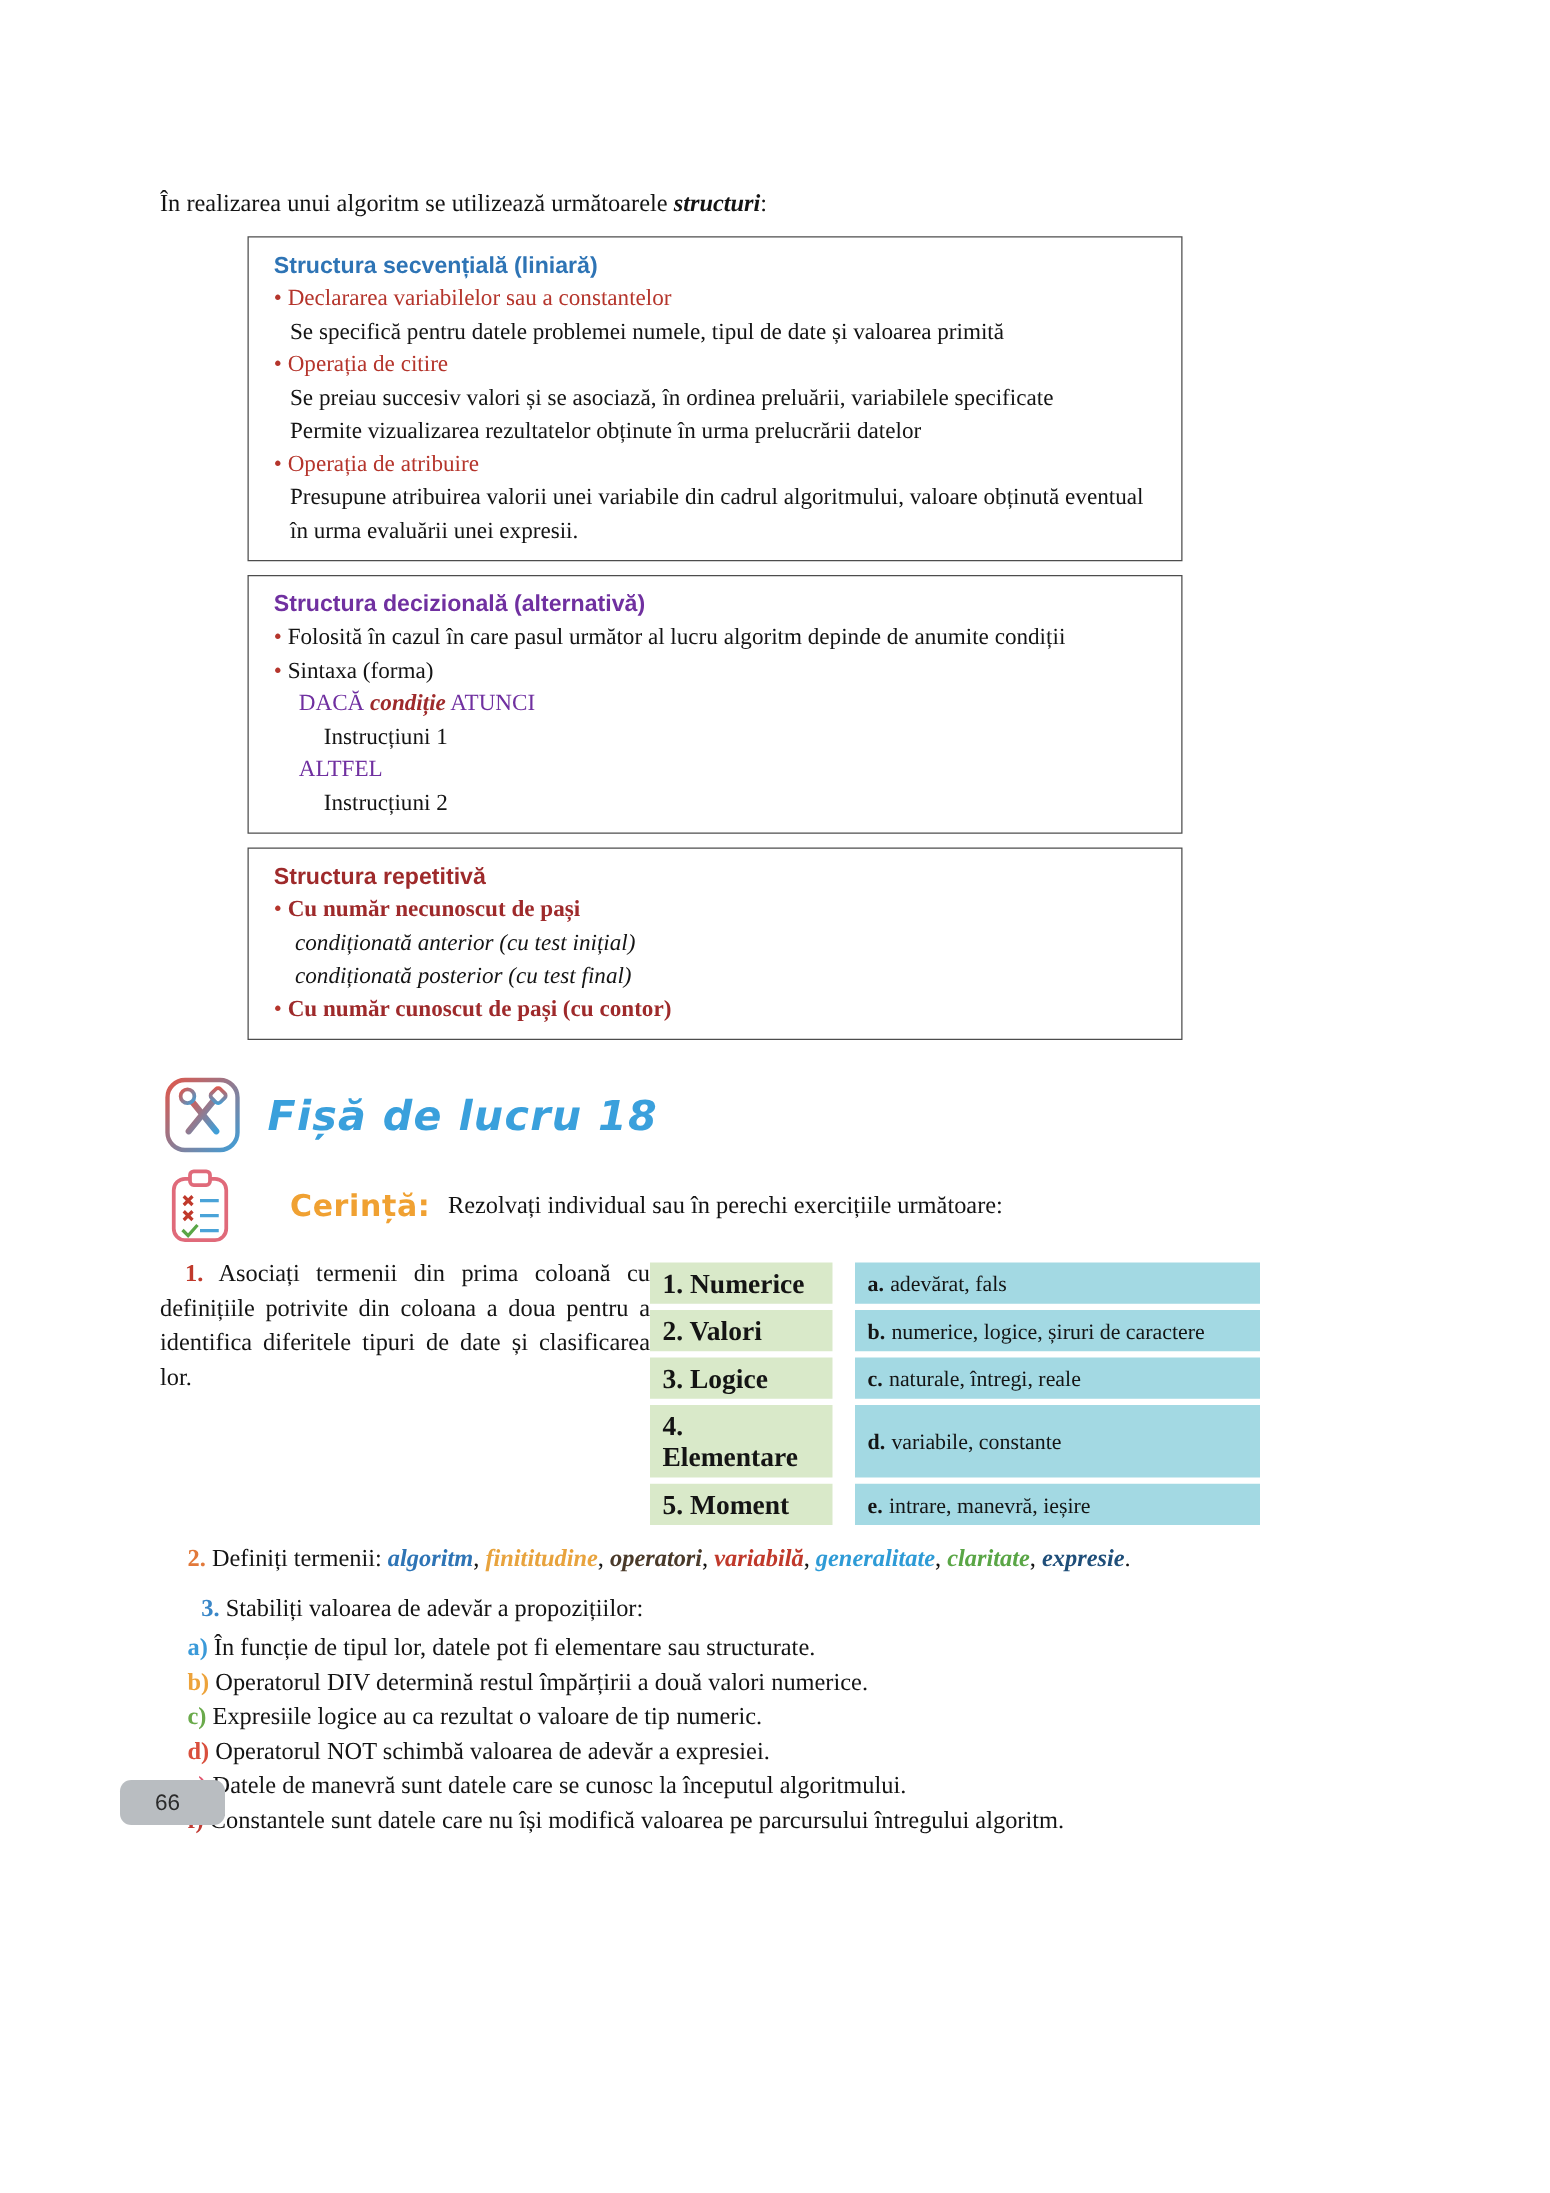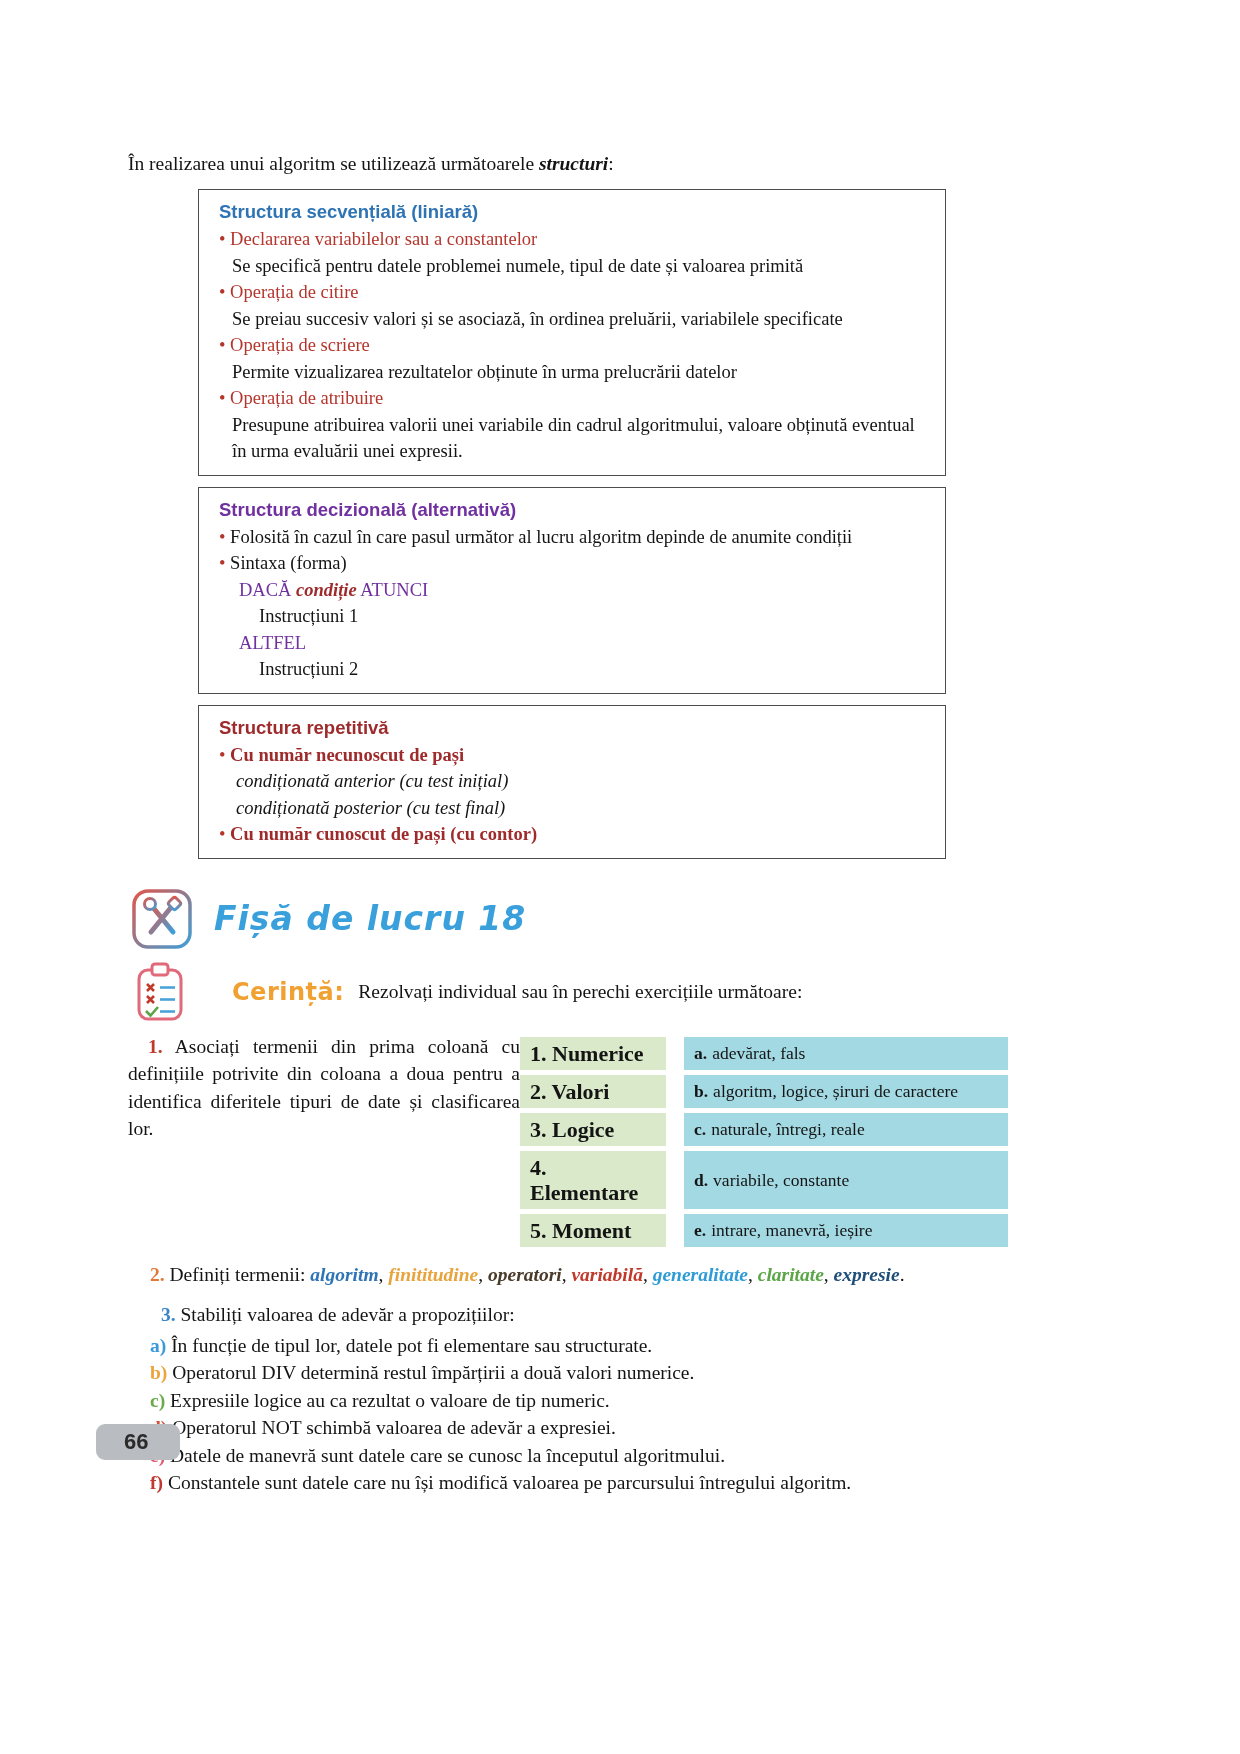--- a/index.html
+++ b/index.html
@@ -80,39 +80,38 @@
   .ex3-head { margin: 12px 0 3px 33px; font-size: 19.5px; line-height: 28px; }
   .ex3-item { margin-left: 22px; font-size: 19.5px; line-height: 27.5px; }
 
   .page-tab {
     position: absolute; left: 96px; top: 1424px;
     width: 84px; height: 36px;
     background: var(--gray, #b9bdc1);
     border-radius: 9px;
     display: flex; align-items: center; padding-left: 28px;
     font-family: "Liberation Sans", sans-serif;
-    font-weight: bold; font-size: 22px; color: #2b2b2b;
+    font-weight: normal; font-size: 18px; color: #2b2b2b;
   }
   .icon-wrap { flex: 0 0 auto; display: inline-flex; }
 </style>
 </head>
 <body>
 
 <div class="page">
   <div class="content">
 
     <p class="intro"><span>În realizarea unui algoritm se utilizează următoarele </span><span class="em">structuri</span><span>:</span></p>
 
     <section class="sbox">
       <h3 class="box-title t-blue">Structura secvențială (liniară)</h3>
       <p class="bullet red-text"><span>Declararea variabilelor sau a constantelor</span></p>
       <p class="desc">Se specifică pentru datele problemei numele, tipul de date și valoarea primită</p>
       <p class="bullet red-text"><span>Operația de citire</span></p>
       <p class="desc">Se preiau succesiv valori și se asociază, în ordinea preluării, variabilele specificate</p>
-      <p class="bullet red-text"><span>Operația de scriere</span></p>
       <p class="desc">Permite vizualizarea rezultatelor obținute în urma prelucrării datelor</p>
       <p class="bullet red-text"><span>Operația de atribuire</span></p>
       <p class="desc">Presupune atribuirea valorii unei variabile din cadrul algoritmului, valoare obținută eventual în urma evaluării unei expresii.</p>
     </section>
 
     <section class="sbox">
       <h3 class="box-title t-purple">Structura decizională (alternativă)</h3>
       <p class="bullet"><span>Folosită în cazul în care pasul următor al lucru algoritm depinde de anumite condiții</span></p>
       <p class="bullet"><span>Sintaxa (forma)</span></p>
       <p class="ind1"><span class="syn-kw">DACĂ</span> <span class="syn-cond">condiție</span> <span class="syn-kw">ATUNCI</span></p>
@@ -172,21 +171,21 @@
           <div class="cl">1. Numerice</div>
           <div class="cr">
               <b>a.</b>
               <span>adevărat, fals</span>
             </div>
         </div>
         <div class="mrow">
           <div class="cl">2. Valori</div>
           <div class="cr">
               <b>b.</b>
-              <span>algoritm, logice, șiruri de caractere</span>
+              <span>numerice, logice, șiruri de caractere</span>
             </div>
         </div>
         <div class="mrow">
           <div class="cl">3. Logice</div>
           <div class="cr">
               <b>c.</b>
               <span>naturale, întregi, reale</span>
             </div>
         </div>
         <div class="mrow">

